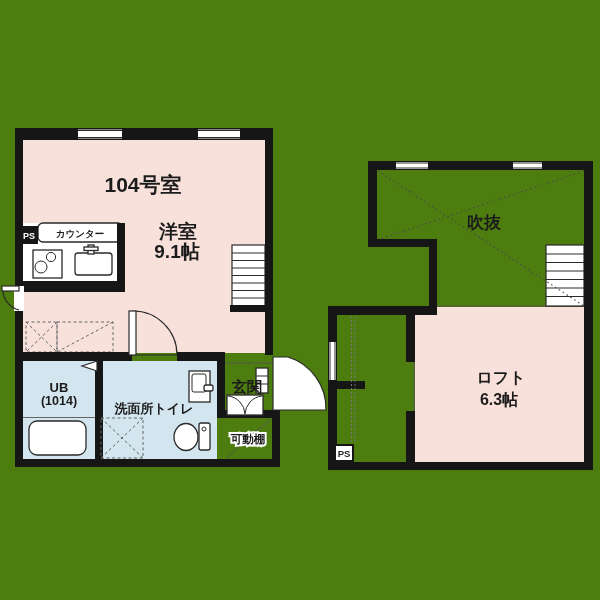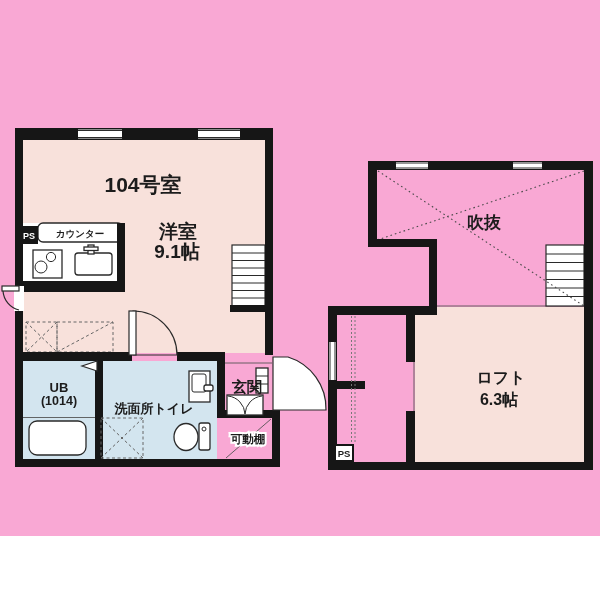--- a/index.html
+++ b/index.html
@@ -1,16 +1,16 @@
 <!DOCTYPE html>
 <html><head>
 <meta charset="utf-8">
 <style>
   html,body{margin:0;padding:0;background:#ffffff;}
-  .stage{position:relative;width:600px;height:536px;background:#f9a8d4;overflow:hidden;text-align:center;}
+  .stage{position:relative;width:600px;height:600px;background:#4d7c0f;overflow:hidden;text-align:center;}
   svg{display:block;}
   .wall{fill:#161616;stroke:none;}
   .thin{stroke:#2a2a2a;stroke-width:1.2;fill:none;}
   .thin08{stroke:#555;stroke-width:0.9;fill:none;}
   .fixture{fill:#ffffff;stroke:#2a2a2a;stroke-width:1.3;}
   .fixline{stroke:#2a2a2a;stroke-width:1;fill:none;}
   .doorwhite{fill:#ffffff;stroke:#2a2a2a;stroke-width:1.2;}
   .dashedbox{fill:none;stroke:#666;stroke-width:1;stroke-dasharray:3 2.5;}
   .dot{stroke:#4a4a4a;stroke-width:1.1;fill:none;stroke-dasharray:1.6 3;}
   .ladder{stroke:#777;stroke-width:1;fill:none;stroke-dasharray:2 2;}

